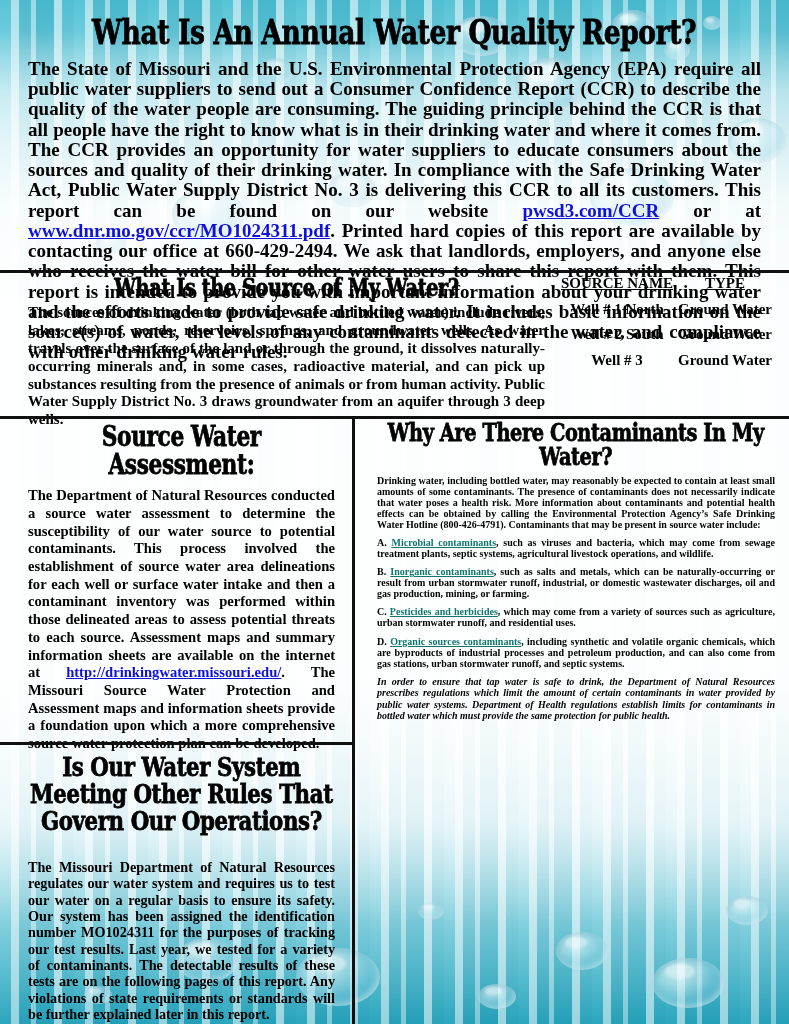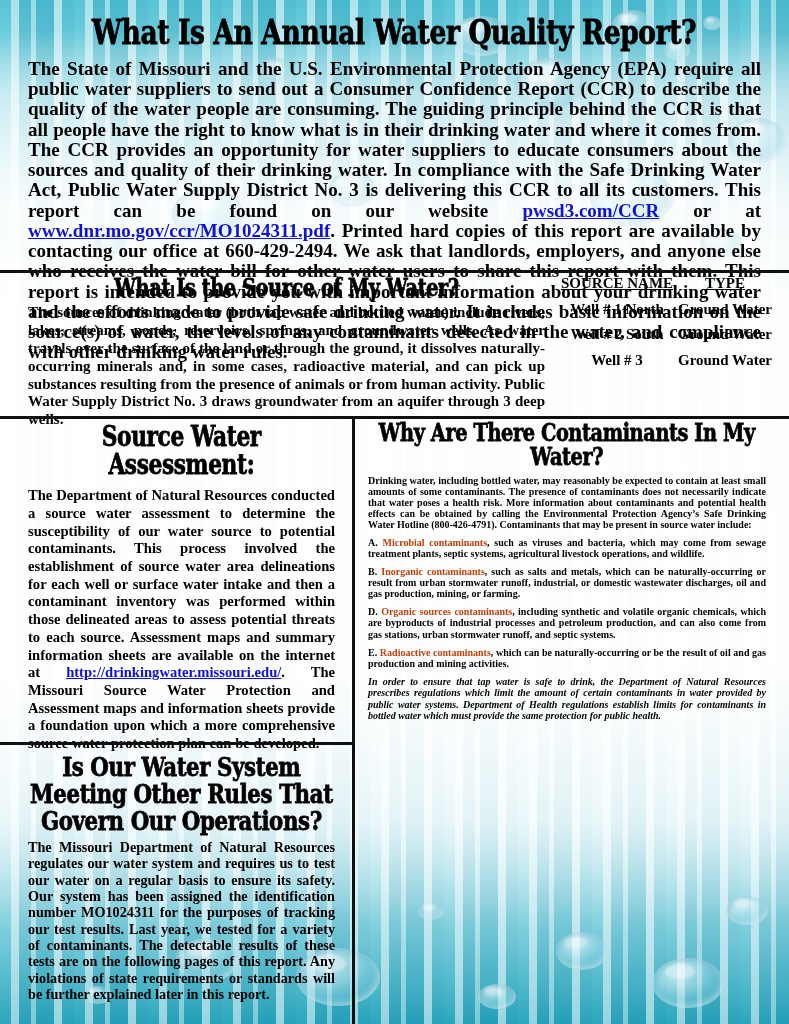--- a/index.html
+++ b/index.html
@@ -70,28 +70,28 @@
   .source-table .th{text-decoration:underline;line-height:1.05;}
   .col-name{width:118px;text-align:center;}
   .col-type{width:98px;text-align:center;}
   .trow{display:flex;align-items:center;margin-top:9px;line-height:1.1;}
   .trow .cell{text-align:center;}
   
   .assessment{position:absolute;top:423px;left:28px;width:307px;}
   .assessment h2{font-size:27px;margin-bottom:9px;}
   .assessment p{font-size:14.6px;line-height:1.215;}
   .rules{position:absolute;top:753px;left:28px;width:307px;}
-  .rules h2{font-size:26.5px;margin-bottom:5px;}
+  .rules h2{font-size:26.5px;margin-bottom:25px;}
   .rules p{font-size:14.2px;line-height:1.15;}
   
-  .contaminants{position:absolute;top:421px;left:368px;width:398px;}
+  .contaminants{position:absolute;top:421px;left:377px;width:398px;}
   .contaminants h2{font-size:24px;margin-bottom:5px;}
   .contaminants p{font-size:10px;line-height:1.105;}
   .contaminants p.item{margin-top:7px;}
-  .term{color:#c2410c;}
+  .term{color:#0f766e;text-decoration:underline;}
   .note{font-style:italic;margin-top:7px !important;line-height:1.16 !important;}
 </style>
 </head>
 <body>
 
 <div class="bg"></div>
 
 <div class="bubble" style="left:452px;top:16px;width:58px;height:40px;opacity:.75"></div>
 <div class="bubble" style="left:515px;top:58px;width:72px;height:56px;opacity:.8"></div>
 <div class="bubble" style="left:612px;top:10px;width:42px;height:31px;opacity:.75"></div>
@@ -167,18 +167,18 @@
     <p>The Missouri Department of Natural Resources regulates our water system and requires us to test our water on a regular basis to ensure its safety. Our system has been assigned the identification number MO1024311 for the purposes of tracking our test results. Last year, we tested for a variety of contaminants. The detectable results of these tests are on the following pages of this report. Any violations of state requirements or standards will be further explained later in this report.</p>
   </section>
 
   <section class="contaminants">
     <h2>
         <span class="cond">Why Are There Contaminants In My Water?</span>
       </h2>
     <p>Drinking water, including bottled water, may reasonably be  expected to contain at least small amounts of some contaminants. The presence of contaminants does not necessarily indicate that water poses a health risk. More information about contaminants and potential health effects can be obtained by calling the Environmental Protection Agency’s Safe Drinking Water Hotline (800-426-4791). Contaminants that may be present in source water include:</p>
     <p class="item"><span>A. </span><span class="term">Microbial contaminants</span><span>, such as viruses and bacteria, which may come from sewage treatment plants, septic systems, agricultural livestock operations, and wildlife.</span></p>
     <p class="item"><span>B. </span><span class="term">Inorganic contaminants</span><span>, such as salts and metals, which can be naturally-occurring or result from urban stormwater runoff, industrial, or domestic wastewater discharges, oil and gas production, mining, or farming.</span></p>
+    <p class="item"><span>C. </span><span class="term">Pesticides and herbicides</span><span>, which may come from a variety of sources such as agriculture, urban stormwater runoff, and residential uses.</span></p>
     <p class="item"><span>D. </span><span class="term">Organic sources contaminants</span><span>, including synthetic and volatile organic chemicals, which are byproducts of industrial processes and petroleum production, and can also come from gas stations, urban stormwater runoff, and septic systems.</span></p>
-    <p class="item"><span>E. </span><span class="term">Radioactive contaminants</span><span>, which can be naturally-occurring or be the result of oil and gas production and mining activities.</span></p>
     <p class="note">In order to ensure that tap water is safe to drink, the Department of Natural Resources prescribes regulations which limit the amount of certain contaminants in water provided by public water systems. Department of Health regulations establish limits for contaminants in bottled water which must provide the same protection for public health.</p>
   </section>
 
 </div>
 
 </body></html>

